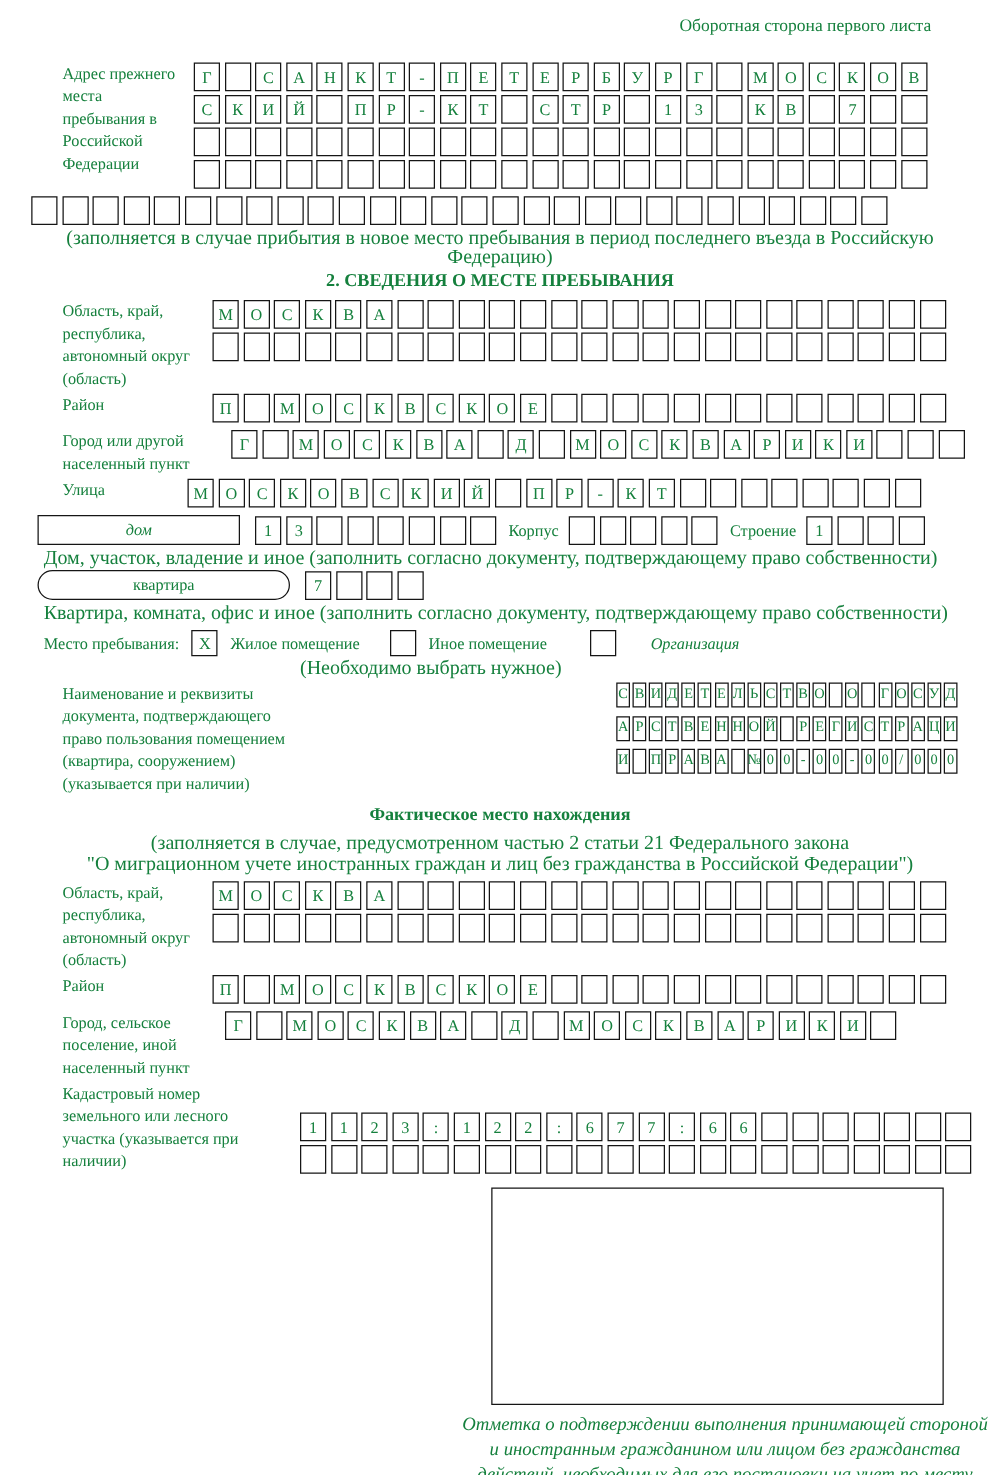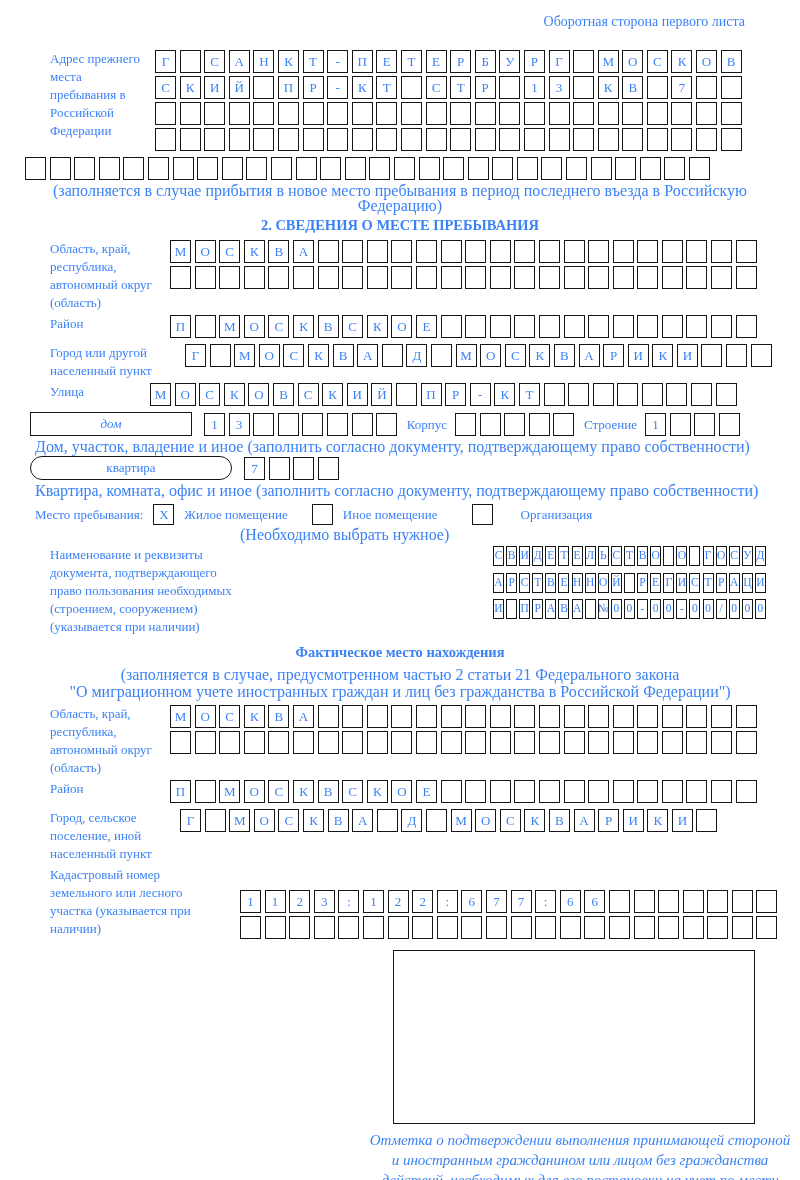--- a/index.html
+++ b/index.html
@@ -1,17 +1,17 @@
 <!DOCTYPE html>
 <html><head>
 <meta charset="utf-8">
 <style>
   html,body{margin:0;padding:0;background:#fff;}
   .page{position:relative;width:800px;height:1180px;background:#fff;overflow:hidden;
-        font-family:"Liberation Serif","DejaVu Serif",serif;color:#3b82f6;box-sizing:border-box;
+        font-family:"Liberation Serif","DejaVu Serif",serif;color:#15803d;box-sizing:border-box;
         padding:14px 25px 0 25px;}
   .hdr{text-align:right;font-size:14px;padding-right:30px;}
   .formrow{display:flex;align-items:flex-start;margin-bottom:3px;}
   .lbl{font-size:13px;line-height:18px;margin-left:25px;flex:none;}
   .w95{width:95px;}  .w120{width:120px;} .w135{width:135px;} .w100{width:100px;}
   .w130{width:130px;}.w160{width:160px;} .w200{width:200px;}
   .grids{flex:none;}
   .cellrow{display:flex;margin-bottom:3px;}
   .cell{flex:none;width:19px;height:21px;border:1.4px solid #151515;margin-right:3.6px;
         display:inline-flex;align-items:center;justify-content:center;
@@ -374,26 +374,26 @@
   </div>
   <div class="cap capindent">Квартира, комната, офис и иное (заполнить согласно документу, подтверждающему право собственности)</div>
 
   <div class="chkrow">
     <span>Место пребывания:</span>
     <span class="checkbox">X</span>
     <span>Жилое помещение</span>
     <span class="checkbox" style="margin-left:24px;"></span>
     <span>Иное помещение</span>
     <span class="checkbox" style="margin-left:34px;"></span>
-    <span style="margin-left:18px;">Организация</span>
+    <span style="margin-left:18px;font-style:italic;">Организация</span>
   </div>
   <div class="cap hint">(Необходимо выбрать нужное)</div>
 
   <div class="formrow" style="margin-top:4px;">
-    <div class="lbl w200">Наименование и реквизиты документа, подтверждающего право пользования необходимых (строением, сооружением) (указывается при наличии)</div>
+    <div class="lbl w200">Наименование и реквизиты документа, подтверждающего право пользования помещением (квартира, сооружением) (указывается при наличии)</div>
     <div class="grids doc-grid small-cells">
       <div class="cellrow" style="margin-bottom:6.5px;">
           <span class="cell">С</span>
           <span class="cell">В</span>
           <span class="cell">И</span>
           <span class="cell">Д</span>
           <span class="cell">Е</span>
           <span class="cell">Т</span>
           <span class="cell">Е</span>
           <span class="cell">Л</span>

